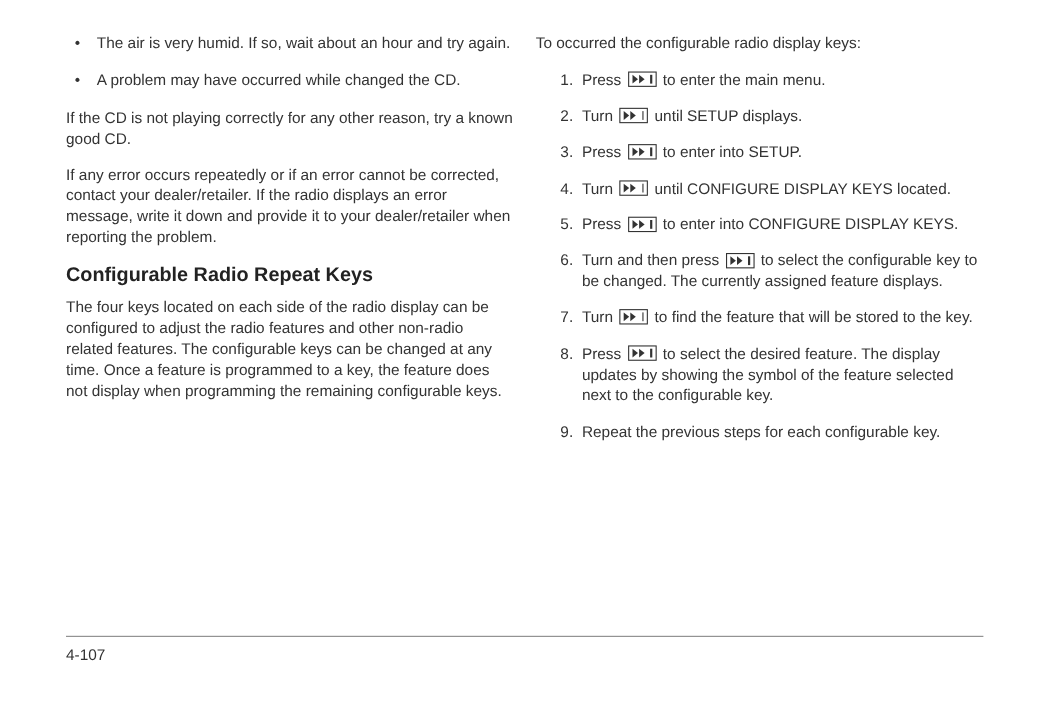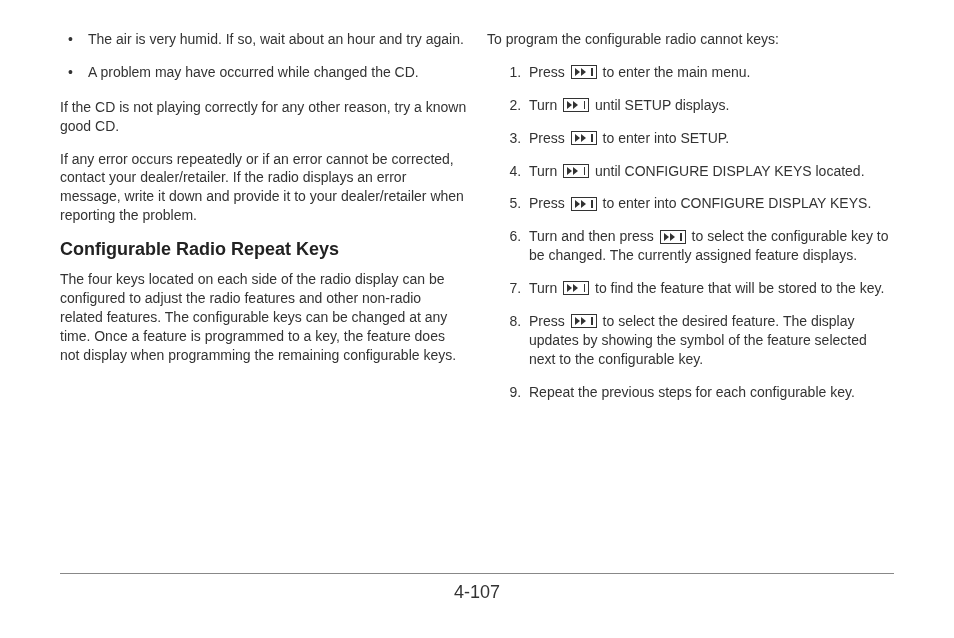--- a/index.html
+++ b/index.html
@@ -100,42 +100,42 @@
       height: 8px;
       background: #333;
     }
     .page-footer {
       position: absolute;
       bottom: 35px;
       left: 60px;
       right: 60px;
       border-top: 1px solid #888;
       padding-top: 8px;
-      text-align: center;
-      font-size: 18px;
+      text-align: left;
+      font-size: 14px;
       color: #333;
     }
   </style>
 </head>
 <body>
 
 <div class="page-container">
   <div class="column">
     <ul class="bullet-list">
       <li>The air is very humid. If so, wait about an hour and try again.</li>
       <li>A problem may have occurred while changed the CD.</li>
     </ul>
     <p>If the CD is not playing correctly for any other reason, try a known good CD.</p>
     <p>If any error occurs repeatedly or if an error cannot be corrected, contact your dealer/retailer. If the radio displays an error message, write it down and provide it to your dealer/retailer when reporting the problem.</p>
     <h2>Configurable Radio Repeat Keys</h2>
     <p>The four keys located on each side of the radio display can be configured to adjust the radio features and other non-radio related features. The configurable keys can be changed at any time. Once a feature is programmed to a key, the feature does not display when programming the remaining configurable keys.</p>
   </div>
 
   <div class="column">
-    <p>To program the configurable radio cannot keys:</p>
+    <p>To occurred the configurable radio display keys:</p>
     <ol class="numbered-list">
       <li>
         <span>Press </span><span class="play-icon"><span class="bar"></span></span><span> to enter the main menu.</span>
       </li>
       <li>
         <span>Turn </span><span class="play-icon"><span class="bar"></span></span><span> until SETUP displays.</span>
       </li>
       <li>
         <span>Press </span><span class="play-icon"><span class="bar"></span></span><span> to enter into SETUP.</span>
       </li>

